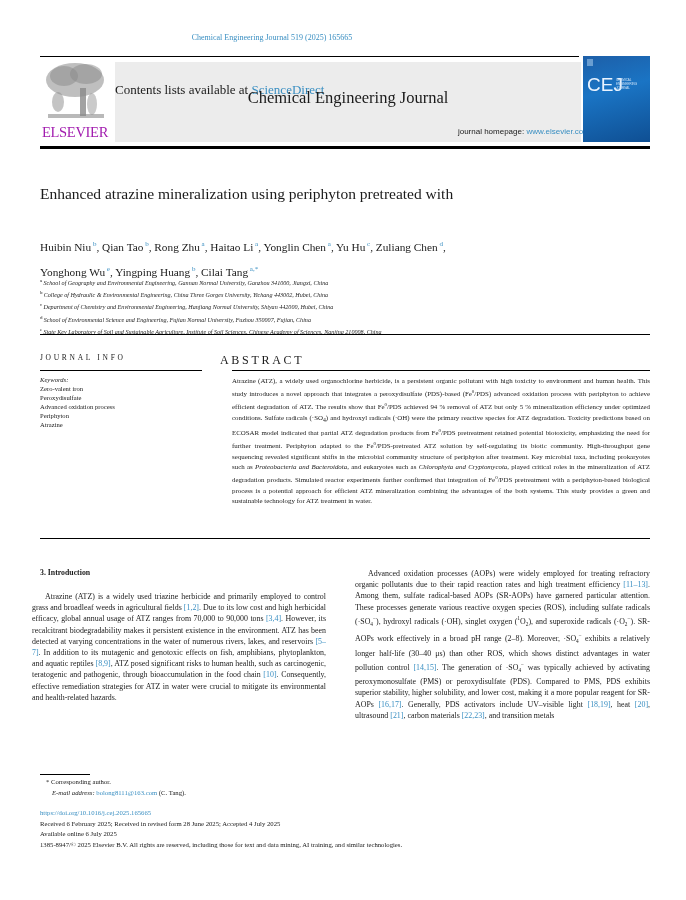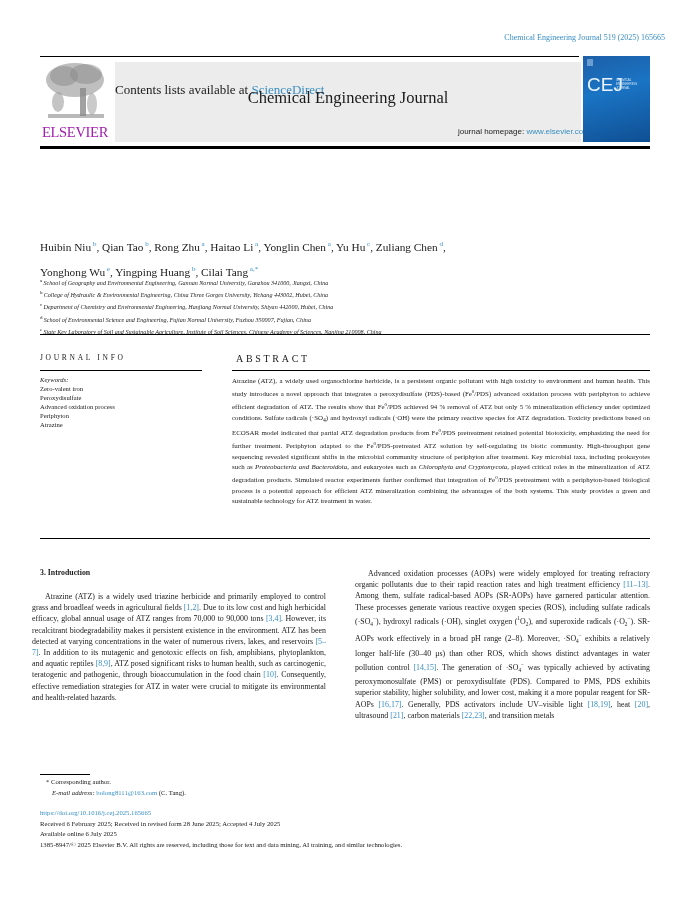--- a/index.html
+++ b/index.html
@@ -1,19 +1,19 @@
 <!DOCTYPE html>
 <html><head>
 <meta charset="utf-8">
 <style>
   html,body{margin:0;padding:0;background:#fff;}
   body{width:686px;height:900px;position:relative;overflow:hidden;font-family:"DejaVu Serif","Liberation Serif",serif;color:#1a1a1a;}
   .abs{position:absolute;}
   .link{color:#3a8fc2;}
-  #journal-ref{top:33px;left:0;width:665px;text-align:right;font-size:8px;color:#3a8fc2;font-family:"Liberation Serif",serif;}
+  #journal-ref{top:33px;left:0;width:544px;text-align:center;font-size:8px;color:#3a8fc2;font-family:"Liberation Serif",serif;}
   #top-rule{top:56px;left:40px;width:539px;height:1px;background:#000;}
   #bottom-rule{top:146px;left:40px;width:610px;height:3px;background:#000;}
   #logo{top:58px;left:38px;width:74px;height:84px;}
   #logo .tree{position:absolute;left:6px;top:2px;width:62px;height:62px;}
   #logo .word{position:absolute;left:0;top:66px;width:74px;text-align:center;font-size:14.5px;color:#a21caf;font-family:"Liberation Serif",serif;letter-spacing:-0.3px;}
   #banner{top:62px;left:115px;width:466px;height:80px;background:#ececec;}
   #banner .contents{position:absolute;top:4px;width:100%;text-align:left;font-size:13px;font-family:"Liberation Serif",serif;margin-top:16px;}
   #banner .jtitle{position:absolute;top:26px;width:100%;text-align:center;font-size:16.5px;font-family:"Liberation Serif",serif;}
   #banner .home{position:absolute;top:65px;width:100%;text-align:right;font-size:8px;font-family:"Liberation Sans",sans-serif;padding-left:45px;}
   #cover{top:56px;left:583px;width:67px;height:86px;background:linear-gradient(165deg,#1d5fa8 0%,#1a74c4 40%,#0f4f93 100%);}
@@ -23,21 +23,21 @@
   #title{top:183px;left:40px;width:520px;font-size:15.5px;line-height:21px;font-family:"Liberation Serif",serif;}
   #authors{top:233px;left:40px;width:600px;font-size:11.3px;line-height:22px;font-family:"Liberation Serif",serif;}
   #authors sup{color:#3a8fc2;font-size:7px;}
   #affils{top:276px;left:40px;width:610px;font-size:6.1px;line-height:10.2px;font-style:italic;font-family:"Liberation Serif",serif;}
   #affils sup{font-size:5px;font-style:normal;}
   #rule-affil{top:334px;left:40px;width:610px;height:1px;background:#000;}
   #ai-head{top:353px;left:40px;font-size:7.5px;letter-spacing:2.7px;font-family:"Liberation Serif",serif;}
   #ai-rule{top:370px;left:40px;width:162px;height:1px;background:#000;}
   #keywords{top:376px;left:40px;width:170px;font-size:6.6px;line-height:8.9px;font-family:"Liberation Serif",serif;}
   #keywords .kh{font-style:italic;}
-  #ab-head{top:353px;left:236px;font-size:10px;letter-spacing:2.7px;font-family:"Liberation Serif",serif;}
+  #ab-head{top:353px;left:220px;font-size:12px;letter-spacing:2.7px;font-family:"Liberation Serif",serif;}
   #ab-rule{top:370px;left:232px;width:418px;height:1px;background:#000;}
   #abstract{top:376px;left:232px;width:418px;font-size:6.9px;line-height:10.65px;text-align:justify;font-family:"Liberation Serif",serif;}
   #abstract sup{font-size:5px;}
   #rule-abs{top:538px;left:40px;width:610px;height:1px;background:#000;}
   #sec-head{top:568px;left:40px;font-size:7.8px;font-weight:bold;font-family:"Liberation Serif",serif;}
   .col{font-size:7.9px;line-height:11.2px;text-align:justify;font-family:"Liberation Serif",serif;}
   .col p{margin:0;text-indent:13px;}
   .col sub,.col sup{font-size:5.3px;}
   #col-left{top:591px;left:32px;width:294px;}
   #col-right{top:568px;left:355px;width:295px;}
@@ -74,20 +74,21 @@
 </div>
 
 <div id="cover" class="abs">
   <div class="ilogo"></div>
   <div class="cej">CEJ</div>
   <div class="sub">CHEMICAL ENGINEERING JOURNAL</div>
 </div>
 <div id="bottom-rule" class="abs"></div>
 
 <div id="title" class="abs">
+  <div>Enhanced atrazine mineralization using periphyton pretreated with</div>
 </div>
 
 <div id="authors" class="abs"><span>Huibin Niu</span><sup> b</sup>, <span>Qian Tao</span><sup> b</sup>, <span>Rong Zhu</span><sup> a</sup>, <span>Haitao Li</span><sup> a</sup>, <span>Yonglin Chen</span><sup> a</sup>, <span>Yu Hu</span><sup> c</sup>, <span>Zuliang Chen</span><sup> d</sup>,<br><span>Yonghong Wu</span><sup> e</sup>, <span>Yingping Huang</span><sup> b</sup>, <span>Cilai Tang</span><sup> a,*</sup></div>
 <div id="affils" class="abs">
     <div><sup>a </sup>School of Geography and Environmental Engineering, Gannan Normal University, Ganzhou 341000, Jiangxi, China</div>
     <div><sup>b </sup>College of Hydraulic &amp; Environmental Engineering, China Three Gorges University, Yichang 443002, Hubei, China</div>
     <div><sup>c </sup>Department of Chemistry and Environmental Engineering, Hanjiang Normal University, Shiyan 442000, Hubei, China</div>
     <div><sup>d </sup>School of Environmental Science and Engineering, Fujian Normal University, Fuzhou 350007, Fujian, China</div>
     <div><sup>e </sup>State Key Laboratory of Soil and Sustainable Agriculture, Institute of Soil Sciences, Chinese Academy of Sciences, Nanjing 210008, China</div>
   </div>

